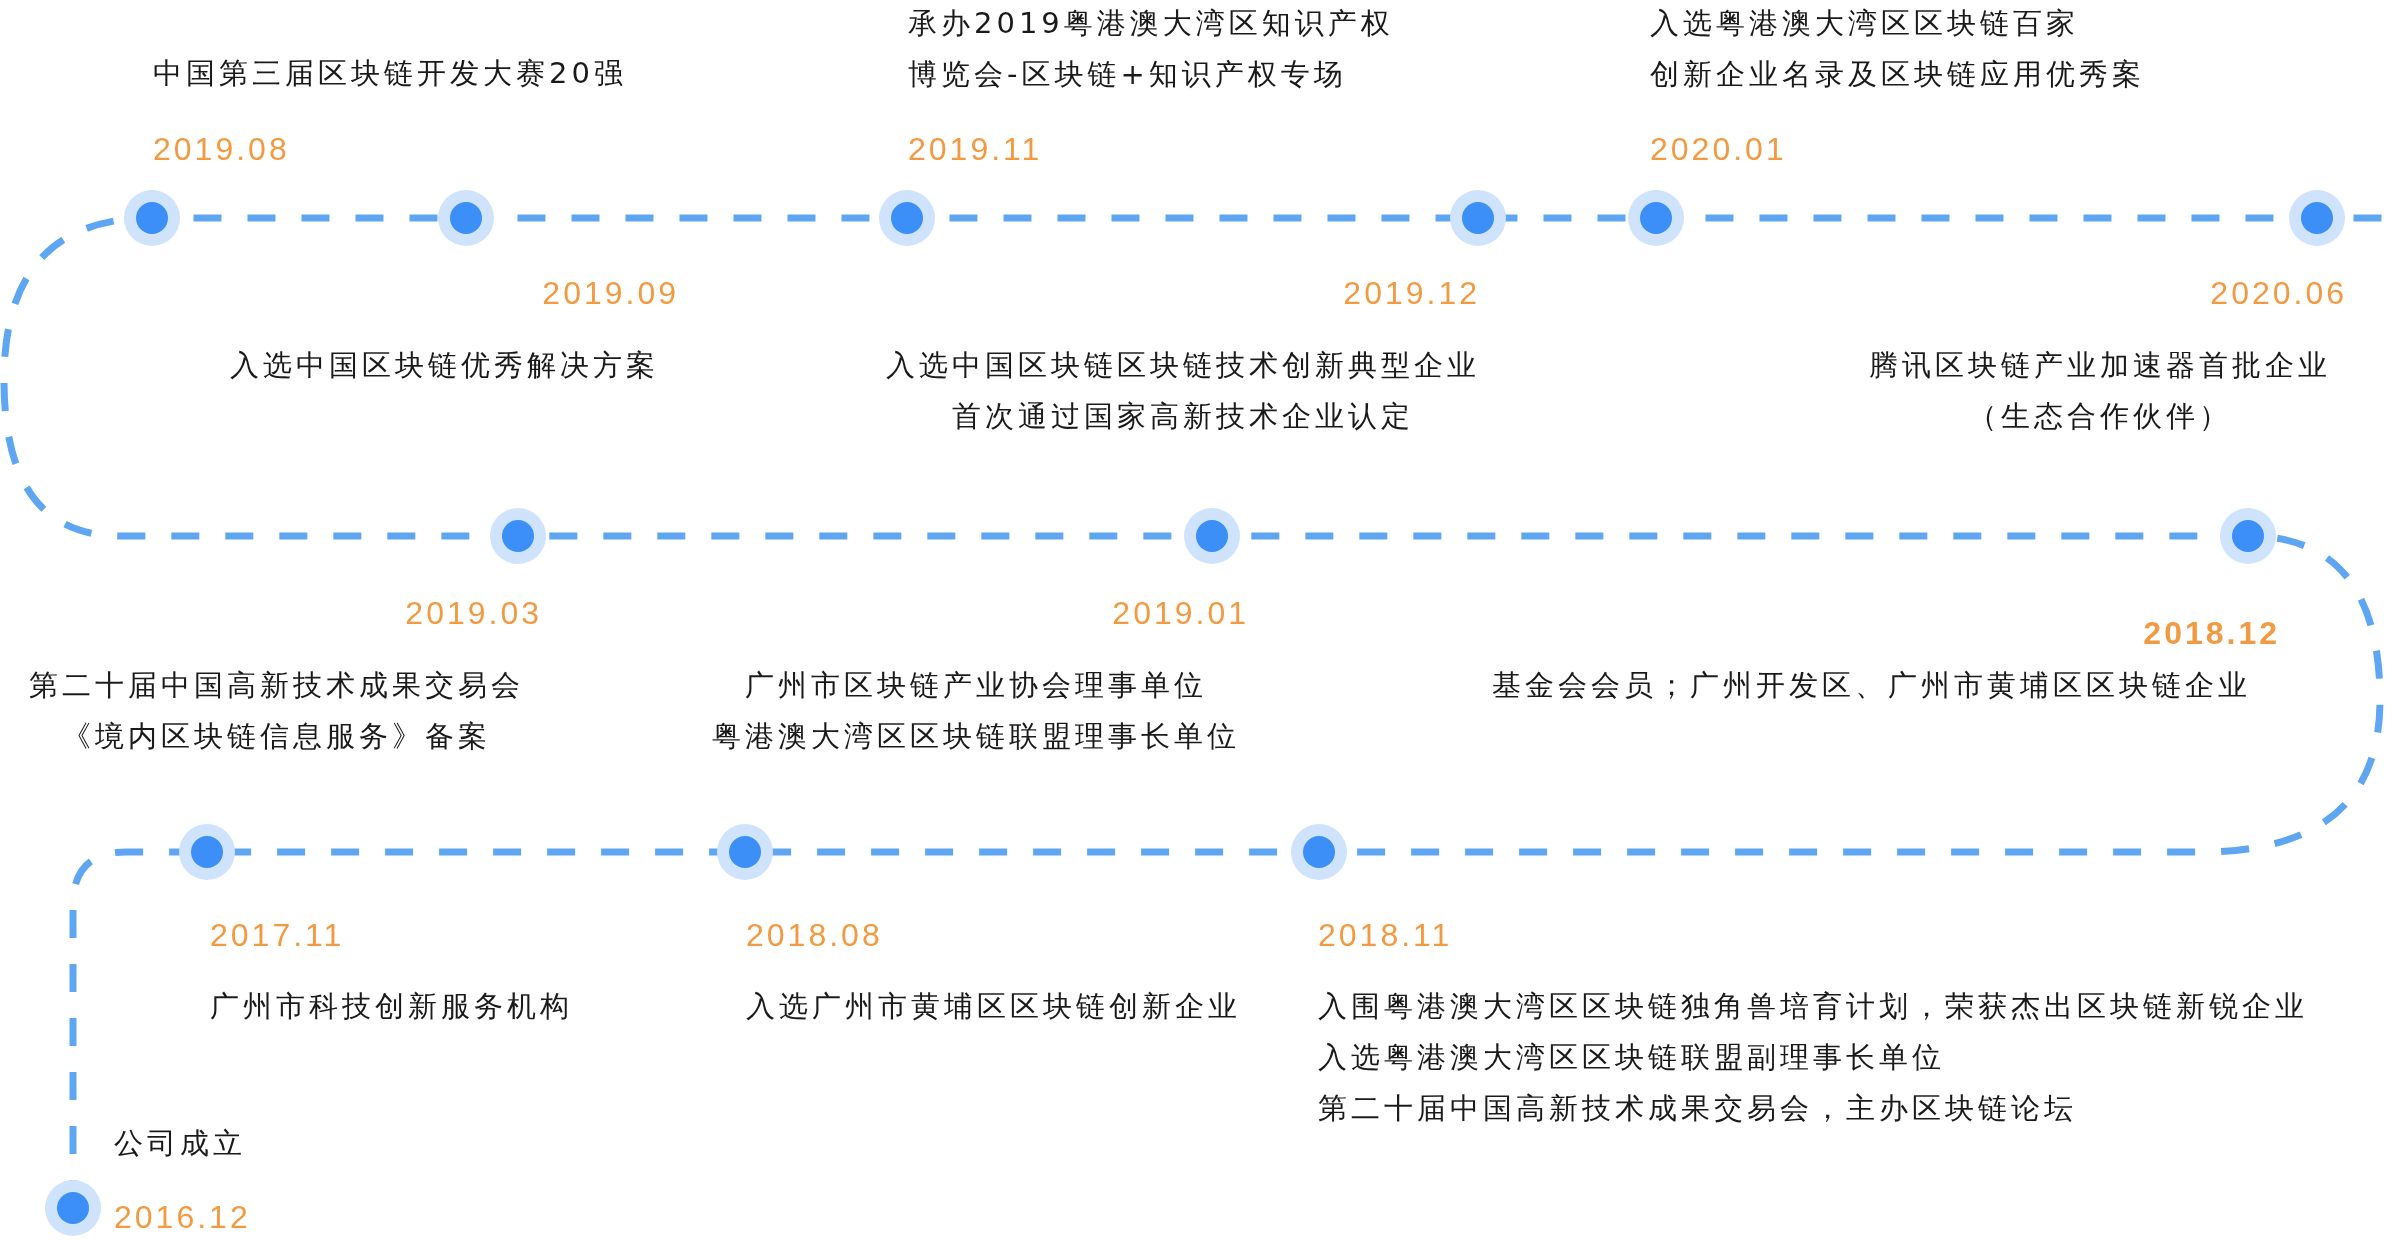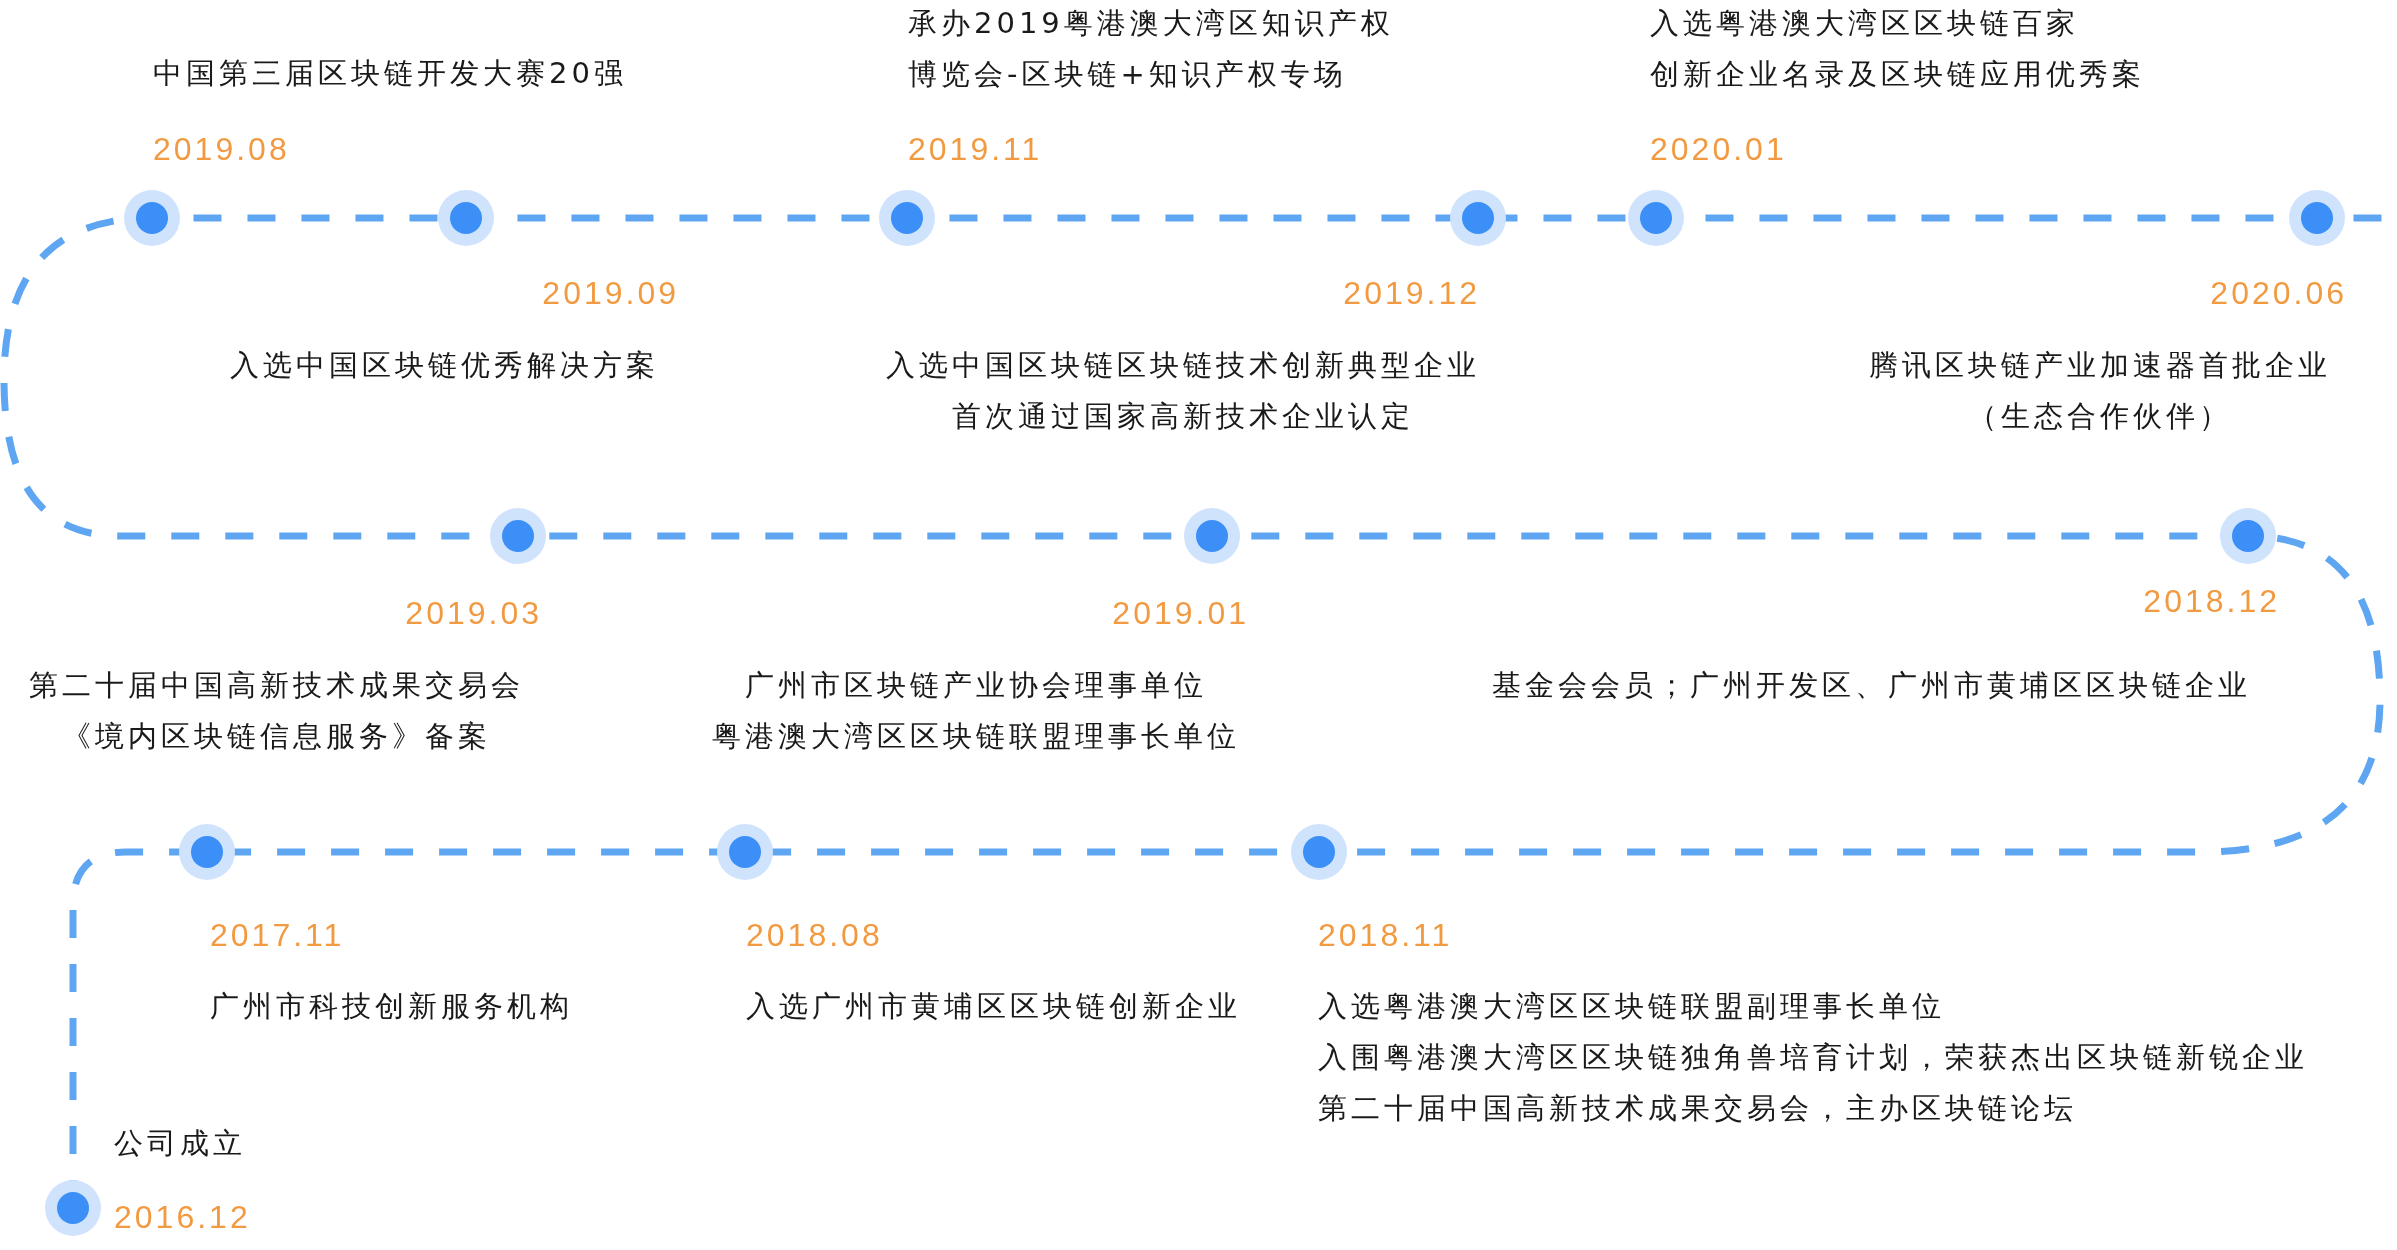--- a/index.html
+++ b/index.html
@@ -81,38 +81,38 @@
   <div>第二十届中国高新技术成果交易会</div>
   <div>《境内区块链信息服务》备案</div>
 </div>
 
 <div class="date r" style="right:1148px;top:588px;">2019.01</div>
 <div class="desc r" style="right:1157px;top:660px;">
   <div>广州市区块链产业协会理事单位</div>
   <div>粤港澳大湾区区块链联盟理事长单位</div>
 </div>
 
-<div class="date r" style="right:117px;top:576px;">2018.12</div>
+<div class="date r" style="right:117px;top:608px;font-weight:bold;">2018.12</div>
 <div class="desc r" style="right:146px;top:660px;">
   <div>基金会会员；广州开发区、广州市黄埔区区块链企业</div>
 </div>
 
 <div class="date l" style="left:210px;top:910px;">2017.11</div>
 <div class="desc l" style="left:210px;top:981px;">
   <div>广州市科技创新服务机构</div>
 </div>
 
 <div class="date l" style="left:746px;top:910px;">2018.08</div>
 <div class="desc l" style="left:746px;top:981px;">
   <div>入选广州市黄埔区区块链创新企业</div>
 </div>
 
 <div class="date l" style="left:1318px;top:910px;">2018.11</div>
 <div class="desc l" style="left:1318px;top:981px;">
+  <div>入围粤港澳大湾区区块链独角兽培育计划，荣获杰出区块链新锐企业</div>
   <div>入选粤港澳大湾区区块链联盟副理事长单位</div>
-  <div>入围粤港澳大湾区区块链独角兽培育计划，荣获杰出区块链新锐企业</div>
   <div>第二十届中国高新技术成果交易会，主办区块链论坛</div>
 </div>
 
 <div class="desc l" style="left:114px;top:1118px;">
   <div>公司成立</div>
 </div>
 <div class="date l" style="left:114px;top:1192px;">2016.12</div>
 
 </body></html>

